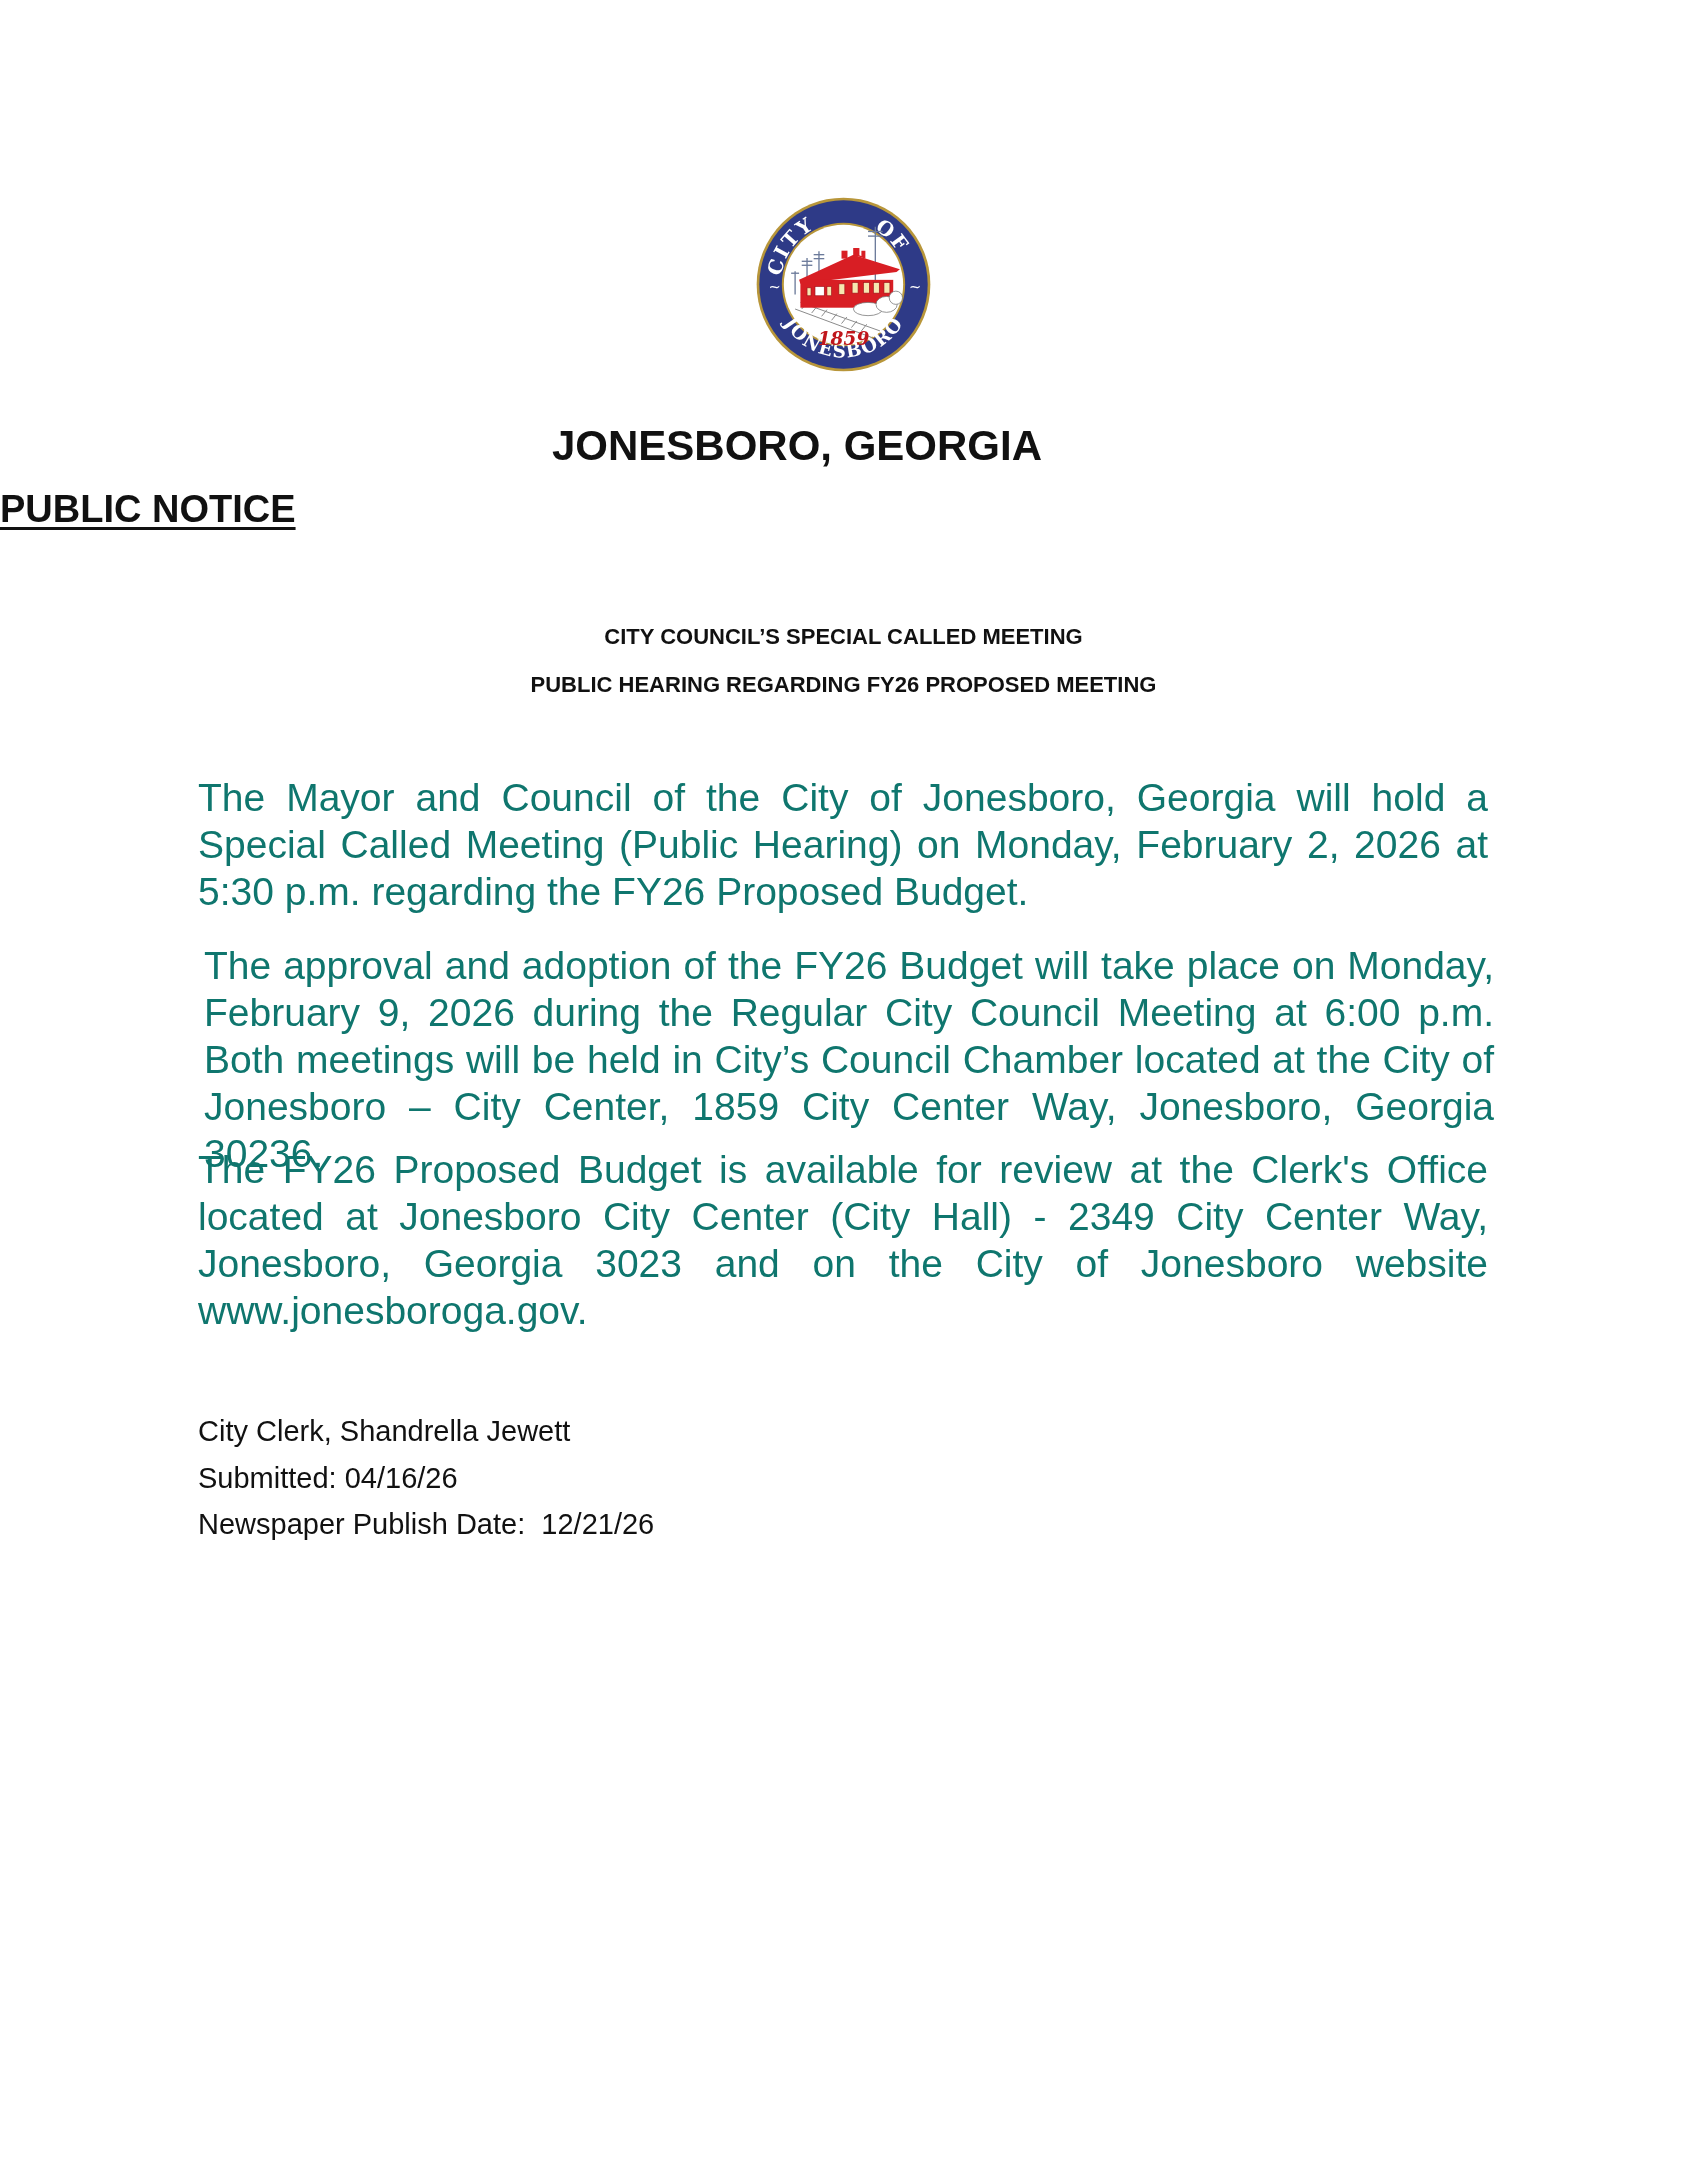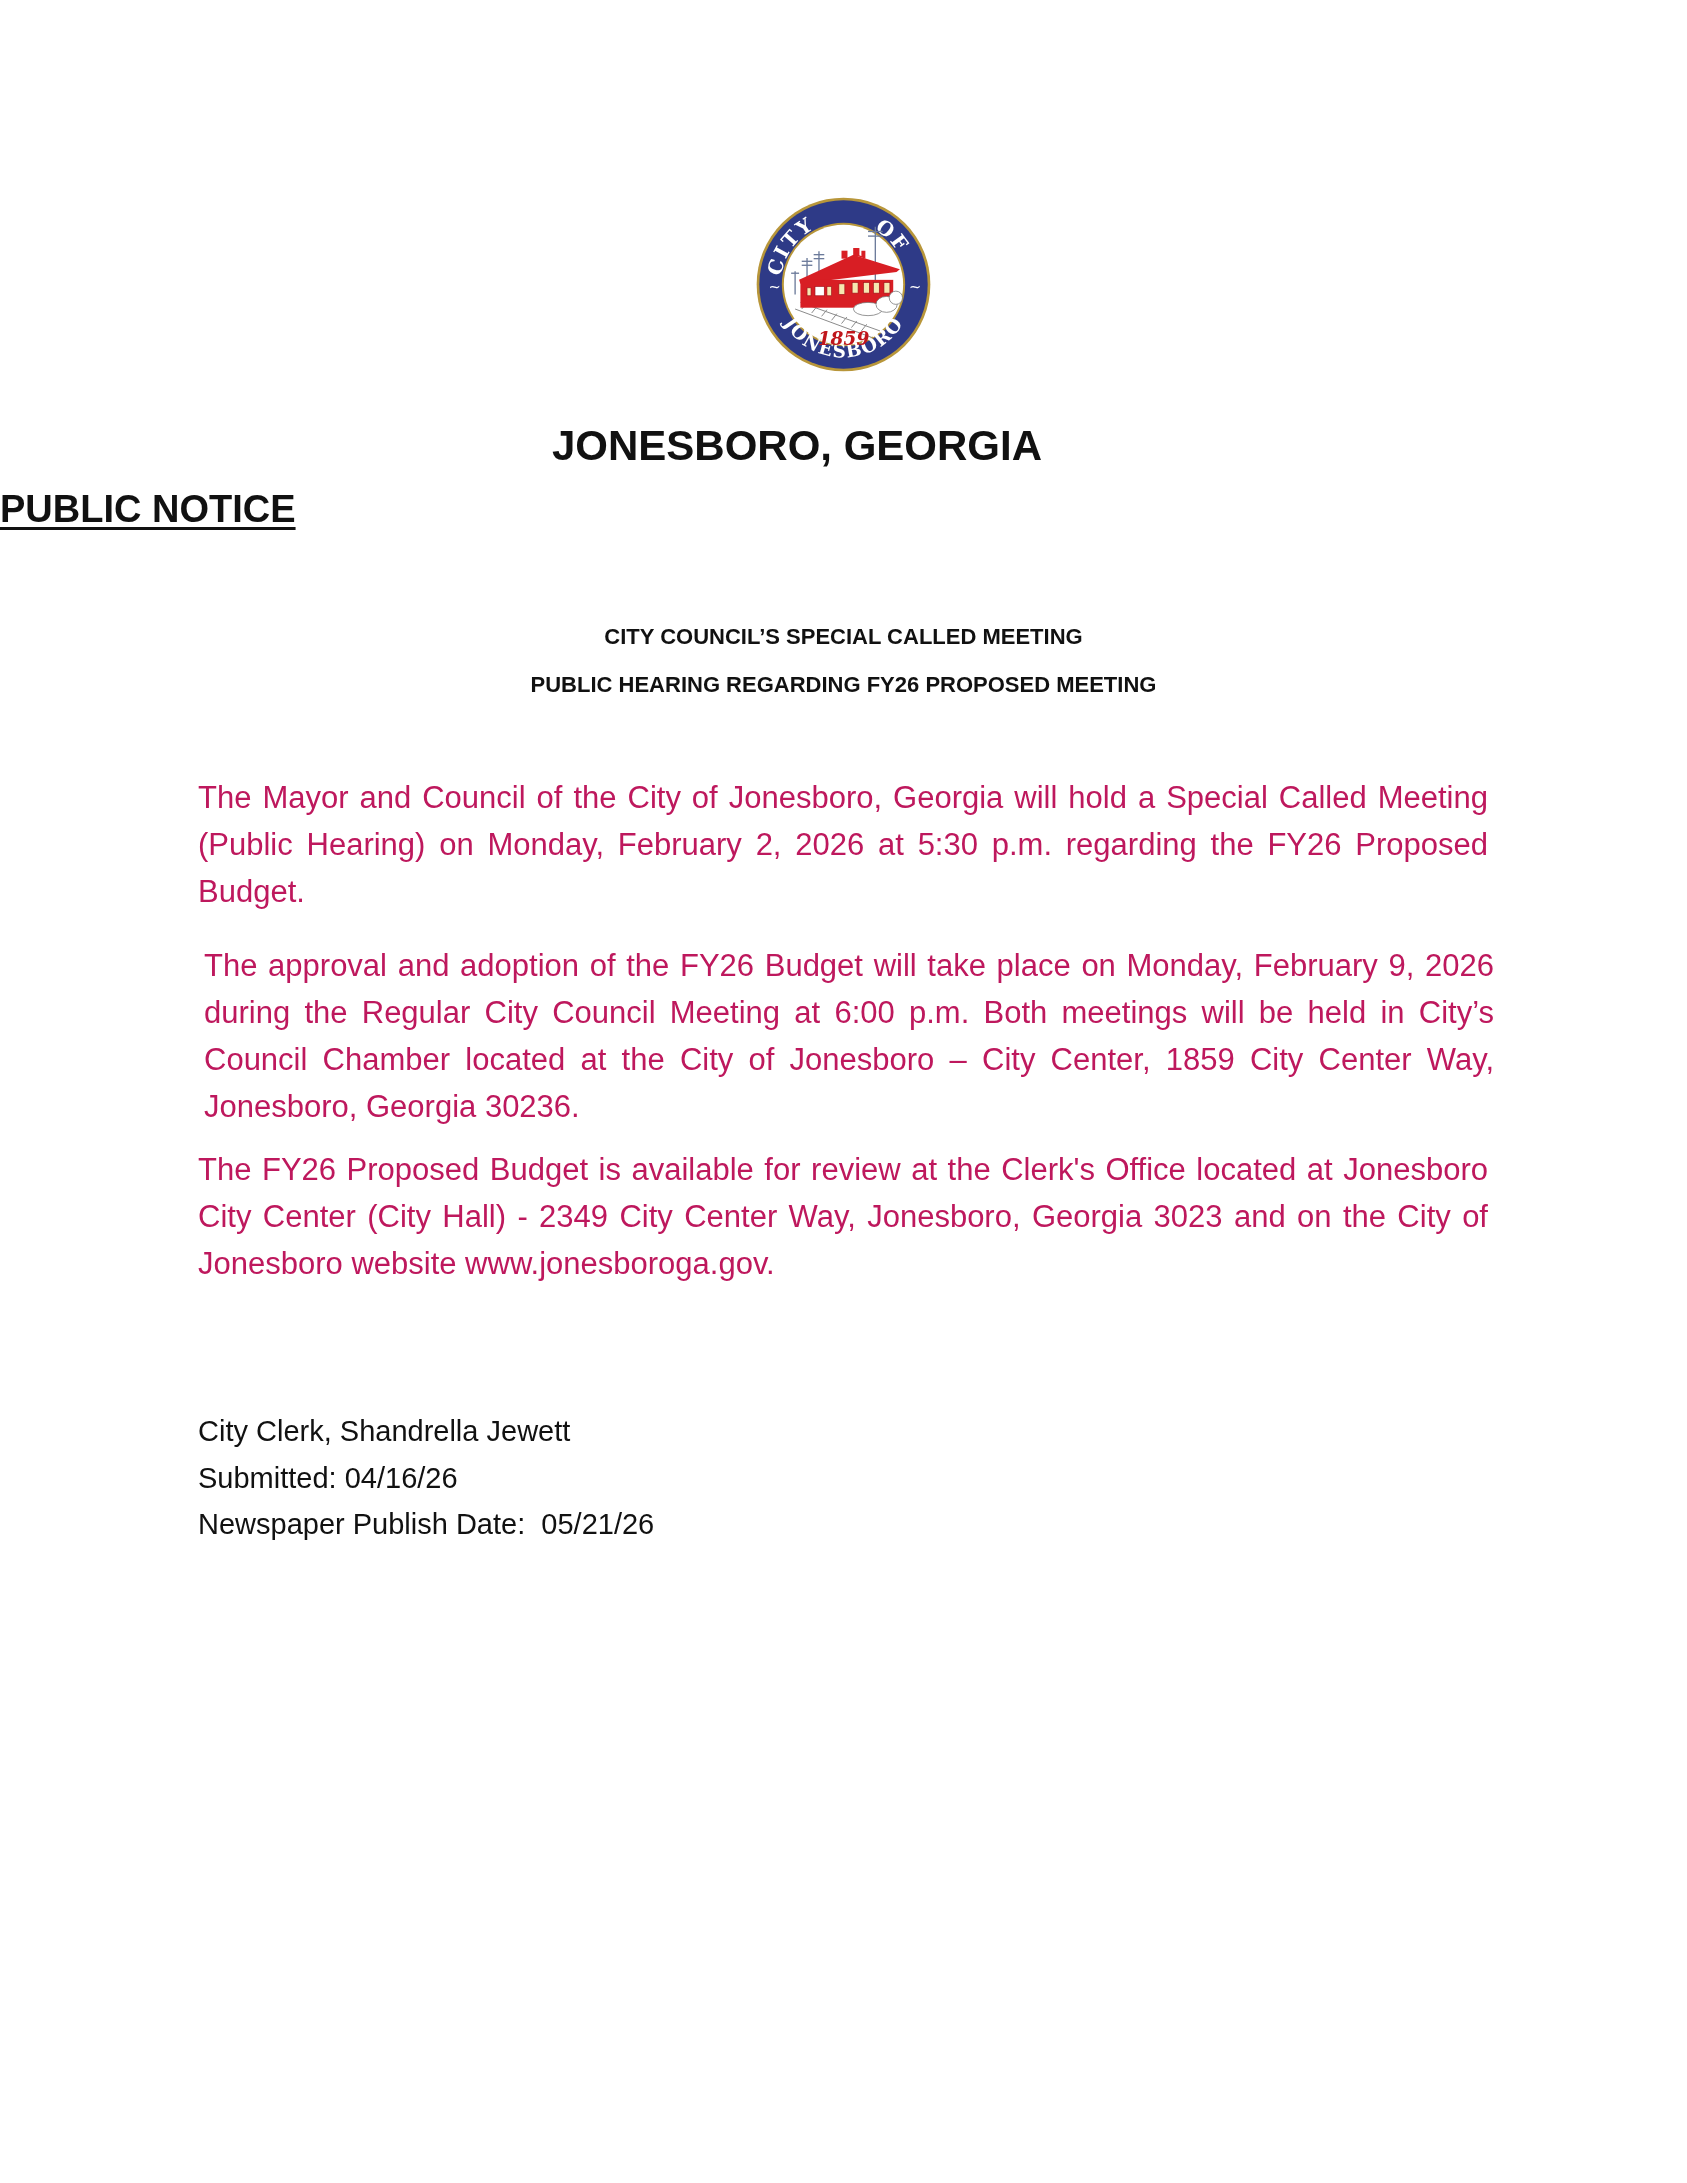--- a/index.html
+++ b/index.html
@@ -62,25 +62,25 @@
       font-size: 22px;
       line-height: 40px;
     }
     .sub-1 { top: 617px; }
     .sub-2 { top: 665px; }
 
     .body-text {
       position: absolute;
       left: 198px;
       width: 1290px;
-      font-size: 31px;
+      font-size: 39px;
       line-height: 47px;
       text-align: justify;
       text-align-last: left;
-      color: #be185d;
+      color: #0f766e;
     }
     .para-1 { top: 774px; }
     .para-2 { top: 936px; }
     .para-3 { top: 1146px; }
 
     .sig-line {
       position: absolute;
       left: 198px;
       font-size: 29px;
       line-height: 40px;
@@ -186,16 +186,16 @@
 
   <div class="subheading sub-1">CITY COUNCIL’S SPECIAL CALLED MEETING</div>
   <div class="subheading sub-2">PUBLIC HEARING REGARDING FY26 PROPOSED MEETING</div>
 
   <p class="body-text para-1" style="margin:0">The Mayor and Council of the City of Jonesboro, Georgia will hold a Special Called Meeting (Public Hearing) on Monday, February 2, 2026 at 5:30 p.m. regarding the FY26 Proposed Budget.</p>
   <p class="body-text para-2" style="margin:6px">The approval and adoption of the FY26 Budget will take place on Monday, February 9, 2026 during the Regular City Council Meeting at 6:00 p.m. Both meetings will be held in City’s Council Chamber located at the City of Jonesboro – City Center, 1859 City Center Way, Jonesboro, Georgia 30236.</p>
   <p class="body-text para-3" style="margin:0">The FY26 Proposed Budget is available for review at the Clerk's Office located at Jonesboro City Center (City Hall) - 2349 City Center Way, Jonesboro, Georgia 3023 and on the City of Jonesboro website www.jonesboroga.gov.</p>
 
   <div class="sig-line sig-1">City Clerk, Shandrella Jewett</div>
   <div class="sig-line sig-2">Submitted: 04/16/26</div>
-  <div class="sig-line sig-3">Newspaper Publish Date:  05/21/26</div>
+  <div class="sig-line sig-3">Newspaper Publish Date:  12/21/26</div>
 
 </div>
 
 
 </body></html>

